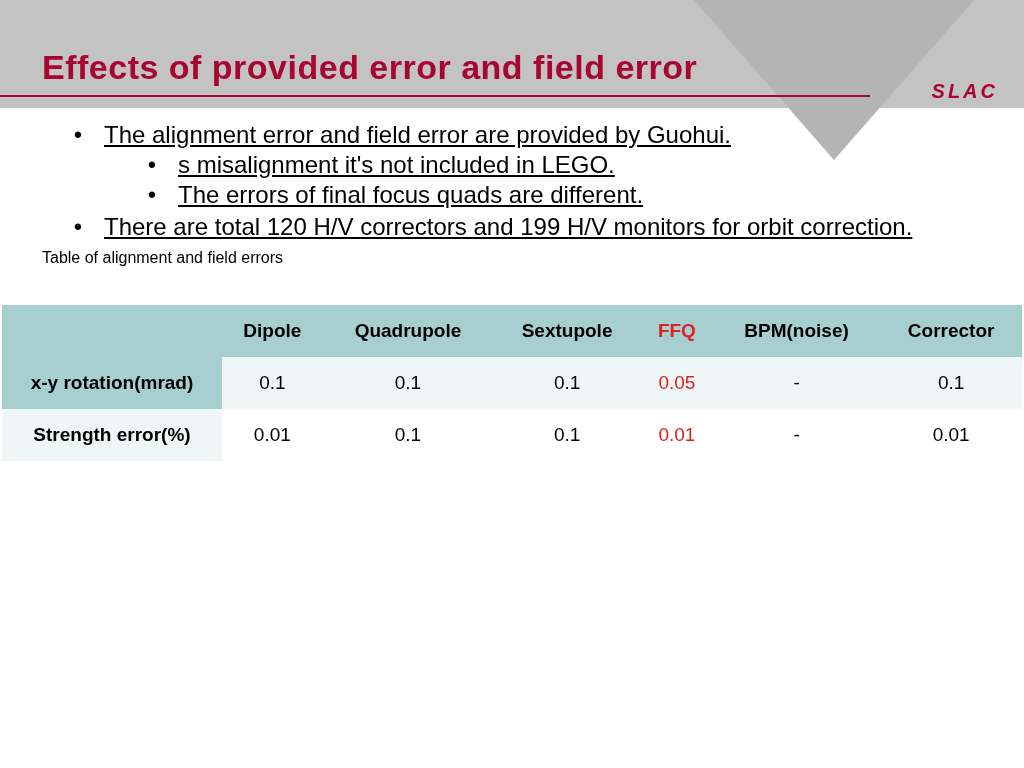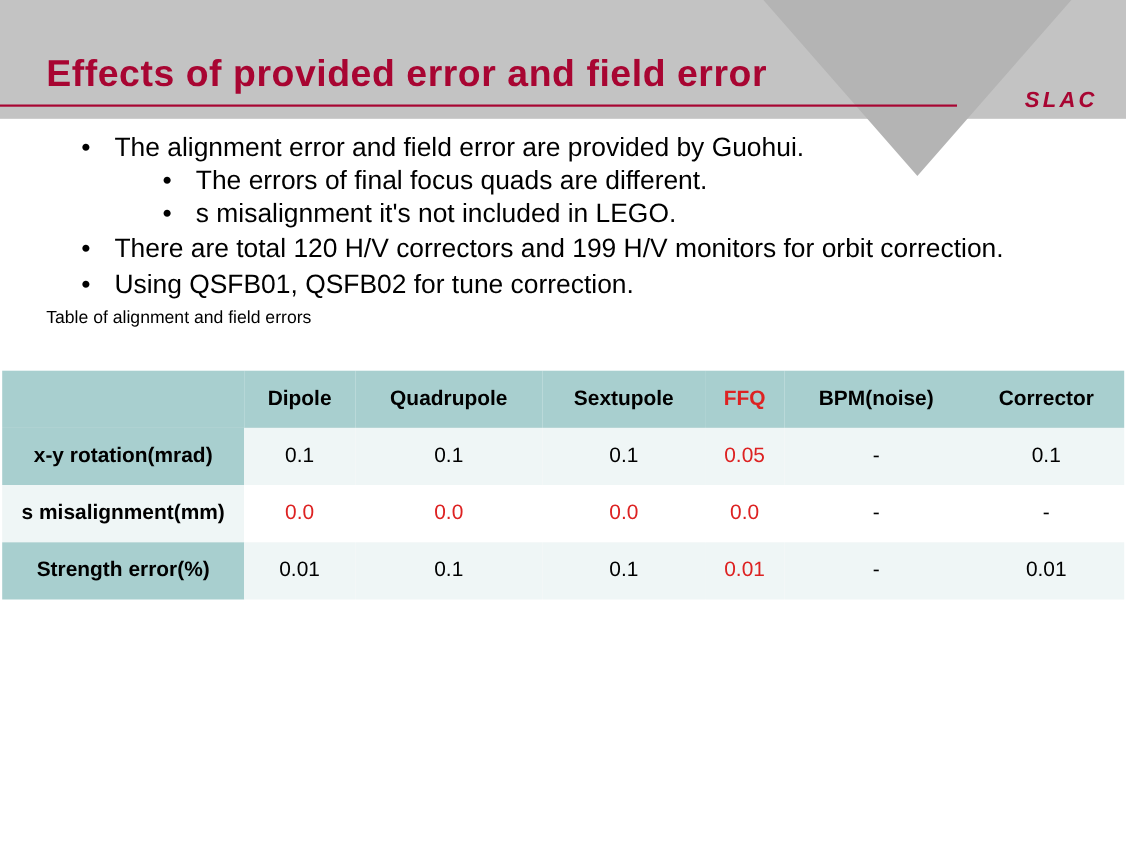--- a/index.html
+++ b/index.html
@@ -56,21 +56,21 @@
     background: #a80532;
   }
   .content {
     position: absolute;
     top: 120px;
     left: 42px;
     width: 940px;
     font-size: 24px;
     line-height: 1.25;
   }
-  ul.main { list-style: none; }
+  ul.main { list-style: none; text-decoration: underline; }
   ul.main > li::before {
     content: "•";
     display: inline-block;
     width: 26px;
     text-align: center;
   }
   ul.main > li {
     text-indent: -26px;
     padding-left: 62px;
     margin-bottom: 2px;
@@ -122,26 +122,25 @@
 <div class="header-bg"></div>
 <div class="header-triangle"></div>
 <div class="title">Effects of provided error and field error</div>
 <div class="title-rule"></div>
 <div class="logo">SLAC</div>
 
 <div class="content">
   <ul class="main">
     <li><span>The alignment error and field error are provided by Guohui.</span>
       <ul class="sub">
+        <li><span>s misalignment it's not included in LEGO.</span></li>
         <li><span>The errors of final focus quads are different.</span></li>
-        <li><span>s misalignment it's not included in LEGO.</span></li>
       </ul>
     </li>
     <li><span>There are total 120 H/V correctors and 199 H/V monitors for orbit correction.</span></li>
-    <li><span>Using QSFB01, QSFB02 for tune correction.</span></li>
   </ul>
 
   <div class="table-caption">Table of alignment and field errors</div>
 
   <table>
     <thead>
       <tr>
         <th class="rowlabel"></th>
         <th>Dipole</th>
         <th>Quadrupole</th>
@@ -155,29 +154,20 @@
         <tr>
           <th class="rowlabel">x-y rotation(mrad)</th>
           <td>0.1</td>
           <td>0.1</td>
           <td>0.1</td>
           <td class="red">0.05</td>
           <td>-</td>
           <td>0.1</td>
         </tr>
         <tr>
-          <th class="rowlabel">s misalignment(mm)</th>
-          <td class="red">0.0</td>
-          <td class="red">0.0</td>
-          <td class="red">0.0</td>
-          <td class="red">0.0</td>
-          <td>-</td>
-          <td>-</td>
-        </tr>
-        <tr>
           <th class="rowlabel">Strength error(%)</th>
           <td>0.01</td>
           <td>0.1</td>
           <td>0.1</td>
           <td class="red">0.01</td>
           <td>-</td>
           <td>0.01</td>
         </tr>
       </tbody>
   </table>

